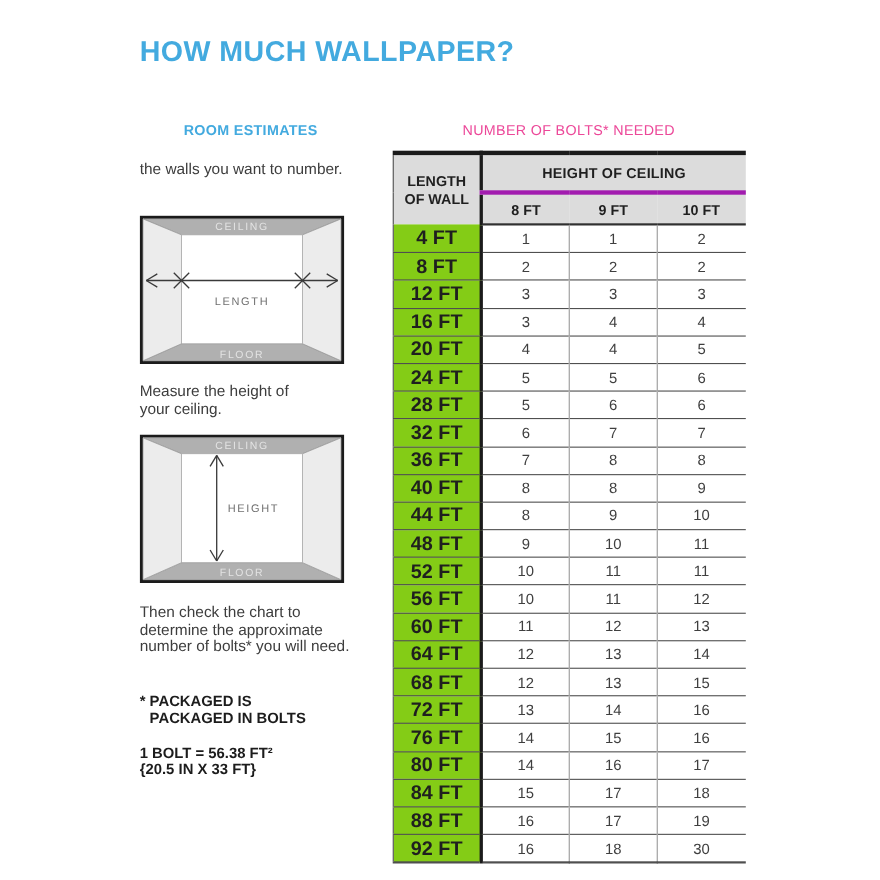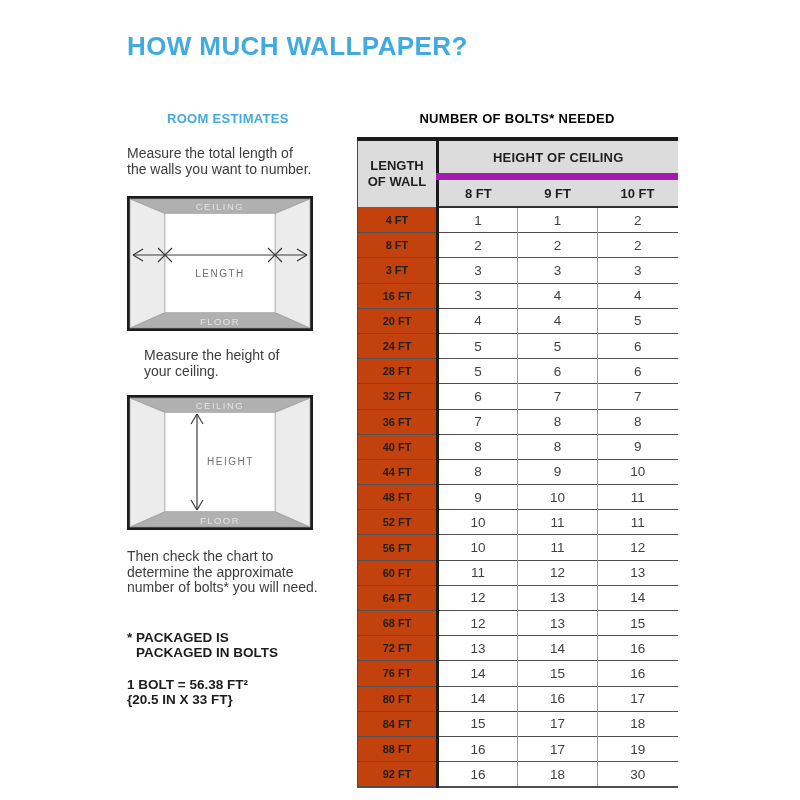--- a/index.html
+++ b/index.html
@@ -13,50 +13,49 @@
   }
   .section-title{
     font-size:13px;font-weight:700;color:#43aadf;letter-spacing:.3px;padding-left:40px;
   }
   .body-text{font-size:14px;line-height:15.5px;color:#3d3d3d;}
   .foot-bold{font-size:13.5px;line-height:14.5px;font-weight:700;color:#1c1c1c;}
   .foot-bold .indent{padding-left:9px;}
 
   
   .table-wrap{left:357px;top:111px;width:320px;}
-  .table-title{font-size:13px;font-weight:700;color:#000000;letter-spacing:.3px;text-align:center;margin:0 0 11px 0;}
+  .table-title{font-size:13px;font-weight:400;color:#ec4899;letter-spacing:.3px;text-align:center;margin:0 0 11px 0;}
   table.bolts{
     border-collapse:collapse;table-layout:fixed;width:320px;
     border-top:4px solid #1b1b1b;border-left:1px solid #4a4a4a;border-bottom:2px solid #4f4f4f;
   }
   table.bolts col{width:80px;}
   table.bolts th, table.bolts td{padding:0;text-align:center;vertical-align:middle;}
   thead th{background:#dcdcdc;font-size:13px;font-weight:700;color:#1f1f1f;}
   th.wall-head{border-right:3px solid #1b1b1b;line-height:16px;}
-  th.group-head{height:32px;border-bottom:7px solid #a21caf;letter-spacing:.2px;}
+  th.group-head{height:32px;border-bottom:4px solid #a21caf;letter-spacing:.2px;}
   tr.sub-head th{height:26px;border-bottom:2px solid #303030;}
   tbody td{height:24.2px;font-size:13.5px;color:#3f3f3f;border-top:1px solid #4f4f4f;background:#fff;}
   tbody tr:first-child td{border-top:none;}
-  tbody td.wall-col{background:#c2410c;font-weight:700;font-size:11px;color:#1f1f1f;border-right:3px solid #1b1b1b;}
+  tbody td.wall-col{background:#84cc16;font-weight:700;font-size:18px;color:#1f1f1f;border-right:3px solid #1b1b1b;}
   tbody td.v2,tbody td.v3{border-left:1px solid #9a9a9a;}
 
   
   svg text{font-family:"Liberation Sans","DejaVu Sans",sans-serif;}
 </style>
 </head>
 <body>
 
 <div class="page">
 
   <div class="abs page-title">HOW MUCH WALLPAPER?</div>
 
   <div class="abs section-title" style="left:127px;top:111px;">ROOM ESTIMATES</div>
 
   <div class="abs body-text" style="left:127px;top:146px;">
-    <div>Measure the total length of</div>
     <div>the walls you want to number.</div>
   </div>
 
   <svg class="abs" style="left:127px;top:196px;" width="186" height="135" viewBox="0 0 186 135">
     <rect x="1.5" y="1.5" width="183" height="132" fill="#ffffff" stroke="#1b1b1b" stroke-width="3"></rect>
     <polygon points="3,3 183,3 148,17.5 38,17.5" fill="#b0b0b0" stroke="#9a9a9a" stroke-width="0.7"></polygon>
     <polygon points="3,132 183,132 148,116.5 38,116.5" fill="#b0b0b0" stroke="#9a9a9a" stroke-width="0.7"></polygon>
     <polygon points="3,3 38,17.5 38,116.5 3,132" fill="#ececec" stroke="#9a9a9a" stroke-width="0.7"></polygon>
     <polygon points="183,3 148,17.5 148,116.5 183,132" fill="#ececec" stroke="#9a9a9a" stroke-width="0.7"></polygon>
     <rect x="38" y="17.5" width="110" height="99" fill="#ffffff" stroke="#aaaaaa" stroke-width="0.7"></rect>
@@ -69,21 +68,21 @@
       <line x1="180" y1="59" x2="170" y2="53"></line>
         <line x1="180" y1="59" x2="170" y2="65"></line>
       <line x1="31" y1="52" x2="45" y2="66"></line>
         <line x1="45" y1="52" x2="31" y2="66"></line>
       <line x1="141" y1="52" x2="155" y2="66"></line>
         <line x1="155" y1="52" x2="141" y2="66"></line>
     </g>
     <text x="93" y="81" font-size="10" fill="#6f6f6f" text-anchor="middle" letter-spacing="1.5">LENGTH</text>
   </svg>
 
-  <div class="abs body-text" style="left:144px;top:348px;">
+  <div class="abs body-text" style="left:127px;top:348px;">
     <div>Measure the height of</div>
     <div>your ceiling.</div>
   </div>
 
   <svg class="abs" style="left:127px;top:395px;" width="186" height="135" viewBox="0 0 186 135">
     <rect x="1.5" y="1.5" width="183" height="132" fill="#ffffff" stroke="#1b1b1b" stroke-width="3"></rect>
     <polygon points="3,3 183,3 148,17.5 38,17.5" fill="#b0b0b0" stroke="#9a9a9a" stroke-width="0.7"></polygon>
     <polygon points="3,132 183,132 148,116.5 38,116.5" fill="#b0b0b0" stroke="#9a9a9a" stroke-width="0.7"></polygon>
     <polygon points="3,3 38,17.5 38,116.5 3,132" fill="#ececec" stroke="#9a9a9a" stroke-width="0.7"></polygon>
     <polygon points="183,3 148,17.5 148,116.5 183,132" fill="#ececec" stroke="#9a9a9a" stroke-width="0.7"></polygon>
@@ -146,21 +145,21 @@
             <td class="v2">1</td>
             <td class="v3">2</td>
           </tr>
           <tr>
             <td class="wall-col">8 FT</td>
             <td class="v1">2</td>
             <td class="v2">2</td>
             <td class="v3">2</td>
           </tr>
           <tr>
-            <td class="wall-col">3 FT</td>
+            <td class="wall-col">12 FT</td>
             <td class="v1">3</td>
             <td class="v2">3</td>
             <td class="v3">3</td>
           </tr>
           <tr>
             <td class="wall-col">16 FT</td>
             <td class="v1">3</td>
             <td class="v2">4</td>
             <td class="v3">4</td>
           </tr>

